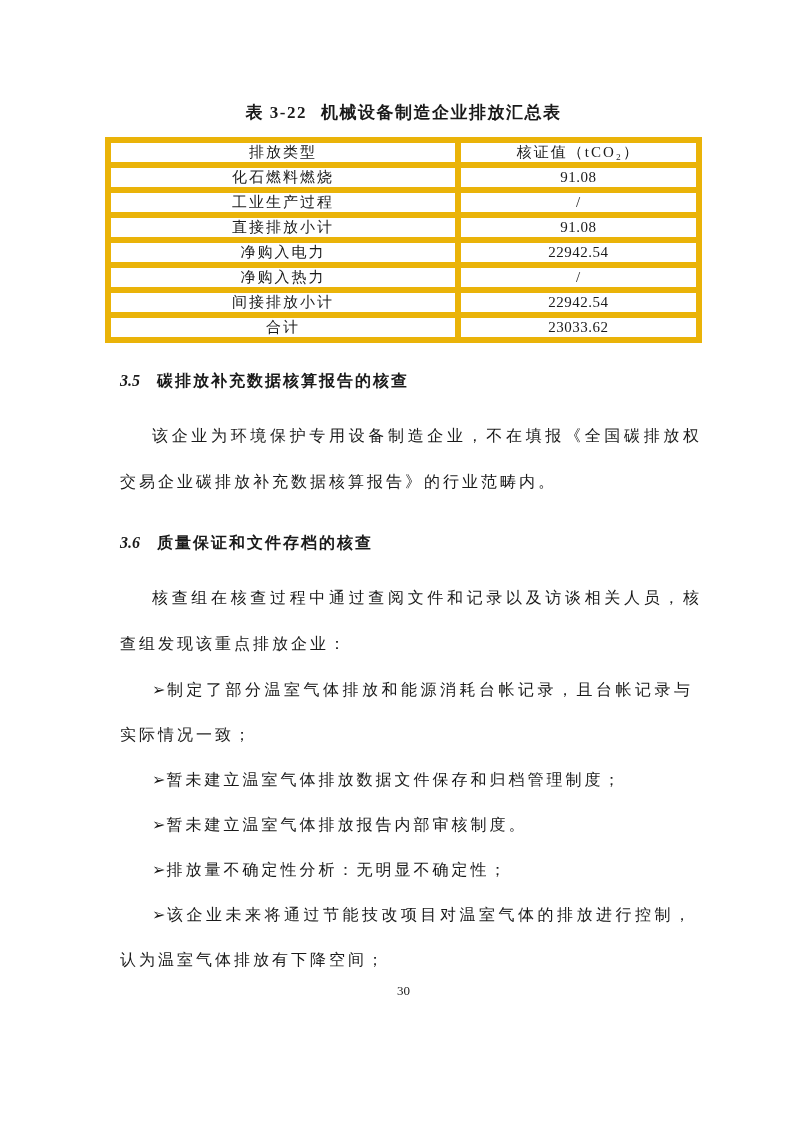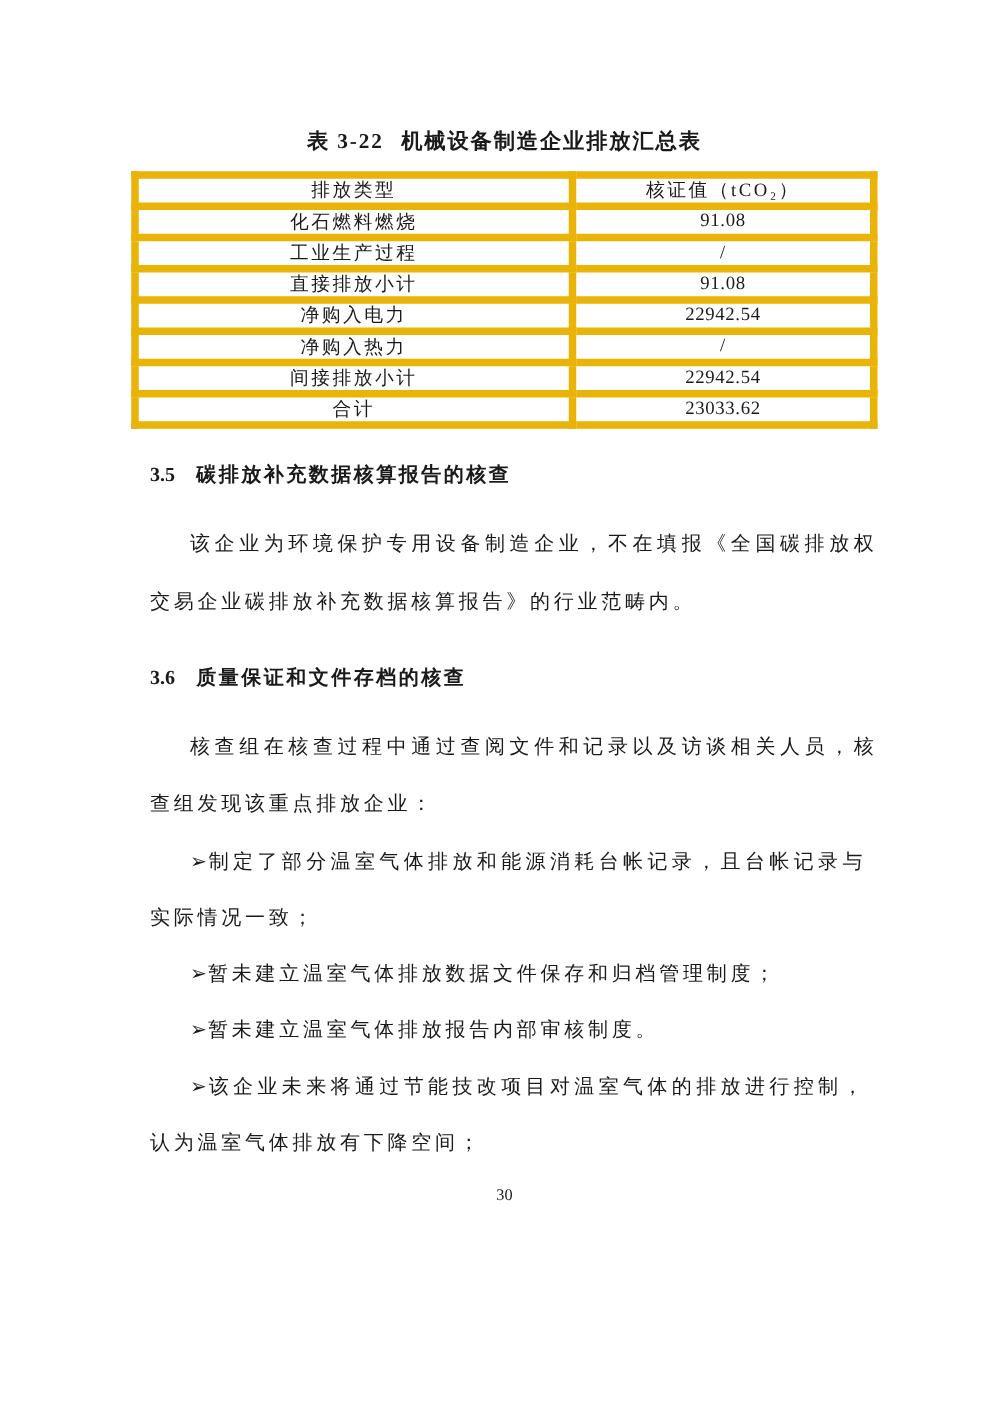--- a/index.html
+++ b/index.html
@@ -44,21 +44,21 @@
   table.emissions col.c2 { width: 40.8%; }
   table.emissions td.value-cell { letter-spacing: 0.5px; }
   .section-heading {
     font-size: 16px;
     font-weight: bold;
     line-height: 24px;
     margin: 26px 9px 0 15px;
     letter-spacing: 2px;
   }
   .bullet + .section-heading { margin-top: 20px; }
-  .sec-num { letter-spacing: 0; margin-right: 17px; }
+  .sec-num { letter-spacing: 0; margin-right: 17px; font-style: italic; }
   .body-para {
     font-size: 16px;
     line-height: 46px;
     letter-spacing: 3px;
     text-align: justify;
     text-indent: 2em;
     margin: 20px 0 0 15px;
   }
   .bullet {
     font-size: 16px;
@@ -67,21 +67,20 @@
     text-align: justify;
     text-indent: 2em;
     margin: 0 9px 0 15px;
   }
   .section-heading + .bullet { margin-top: 14px; }
   .bullet-icon { letter-spacing: 0; margin-right: 1px; }
   .page-footer {
     text-align: center;
     font-size: 13px;
     line-height: 18px;
-    margin-top: 10px;
     letter-spacing: 0;
   }
 </style>
 </head>
 <body>
 
 <div class="content">
 
   <div class="caption">
     <span>表 3-22</span><span class="caption-title">机械设备制造企业排放汇总表</span>
@@ -136,17 +135,18 @@
   <p class="body-para">该企业为环境保护专用设备制造企业，不在填报《全国碳排放权交易企业碳排放补充数据核算报告》的行业范畴内。</p>
 
   <h2 class="section-heading">
     <span class="sec-num">3.6</span><span>质量保证和文件存档的核查</span>
   </h2>
   <p class="body-para">核查组在核查过程中通过查阅文件和记录以及访谈相关人员，核查组发现该重点排放企业：</p>
   <p class="bullet"><span class="bullet-icon">➢</span><span>制定了部分温室气体排放和能源消耗台帐记录，且台帐记录与实际情况一致；</span></p>
   <p class="bullet"><span class="bullet-icon">➢</span><span>暂未建立温室气体排放数据文件保存和归档管理制度；</span></p>
   <p class="bullet"><span class="bullet-icon">➢</span><span>暂未建立温室气体排放报告内部审核制度。</span></p>
 
+  <p class="bullet"><span class="bullet-icon">➢</span><span>排放量不确定性分析：无明显不确定性；</span></p>
   <p class="bullet"><span class="bullet-icon">➢</span><span>该企业未来将通过节能技改项目对温室气体的排放进行控制，认为温室气体排放有下降空间；</span></p>
 
   <div class="page-footer">30</div>
 
 </div>
 
 </body></html>

